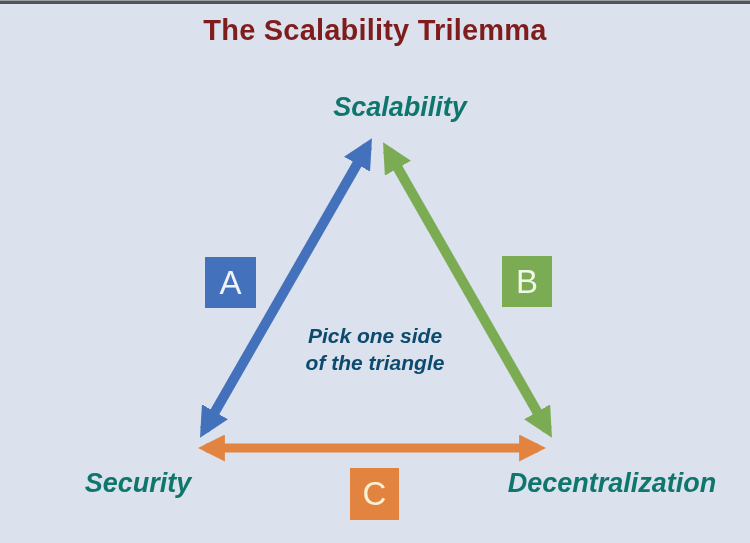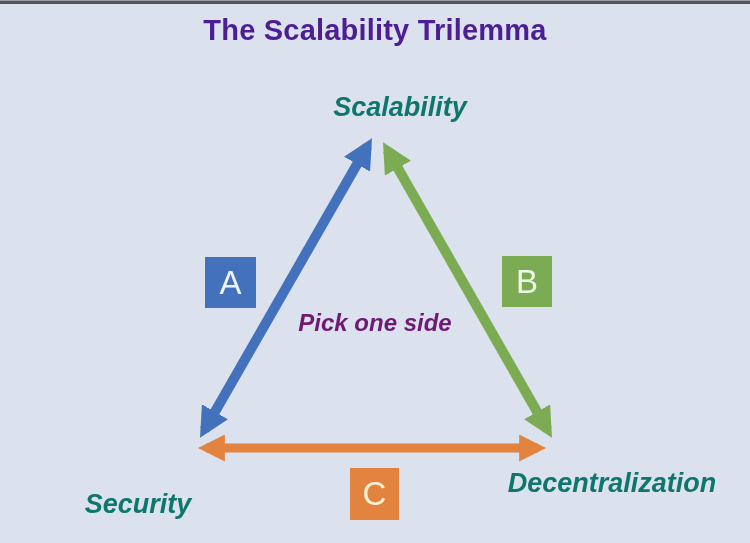--- a/index.html
+++ b/index.html
@@ -20,48 +20,48 @@
     border-top: 1px solid #9aa0a6;
     box-sizing: border-box;
   }
   .page-title {
     position: absolute;
     left: 0; top: 14px; width: 750px;
     margin: 0;
     text-align: center;
     font-size: 29px;
     font-weight: 700;
-    color: #4c1d95;
+    color: #7f1d1d;
     letter-spacing: 0.2px;
   }
   .arrow-layer {
     position: absolute; left: 0; top: 0;
     width: 750px; height: 543px;
   }
   .vertex-label {
     position: absolute;
     transform: translateX(-50%);
     font-size: 27px;
     font-weight: 700;
     font-style: italic;
     color: #0f766e;
     white-space: nowrap;
   }
   .vertex-top    { left: 400px; top: 92px;  }
-  .vertex-left   { left: 138px; top: 468px; margin-top: 21px; }
+  .vertex-left   { left: 138px; top: 468px; }
   .vertex-right  { left: 612px; top: 468px; text-align: right; }
   .center-note {
     position: absolute;
-    left: 375px; top: 308px;
+    left: 375px; top: 323px;
     transform: translateX(-50%);
     text-align: center;
-    font-size: 24px;
+    font-size: 21px;
     font-weight: 700;
     font-style: italic;
-    color: #701a75;
+    color: #0c4a6e;
     line-height: 1.27;
     white-space: nowrap;
   }
   .edge-badge {
     position: absolute;
     display: flex;
     align-items: center;
     justify-content: center;
     font-size: 33px;
     font-weight: 400;
@@ -108,19 +108,20 @@
   <div class="edge-badge badge-b" style="background-color: rgb(123, 172, 83);">
     <span style="color: rgb(242, 247, 236);">B</span>
   </div>
 
   <div class="edge-badge badge-c" style="background-color: rgb(226, 131, 64);">
     <span style="color: rgb(249, 241, 212);">C</span>
   </div>
 
   <div class="center-note">
     <div>Pick one side</div>
+    <div>of the triangle</div>
   </div>
 
   <div class="vertex-label vertex-left">Security</div>
 
   <div class="vertex-label vertex-right">Decentralization</div>
 
 </div>
 
 </body></html>

